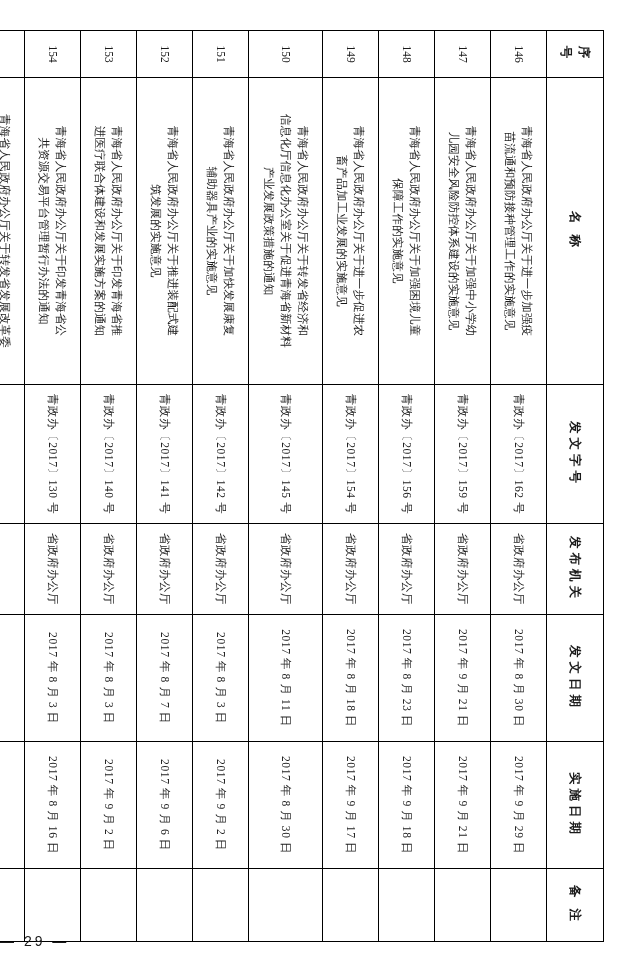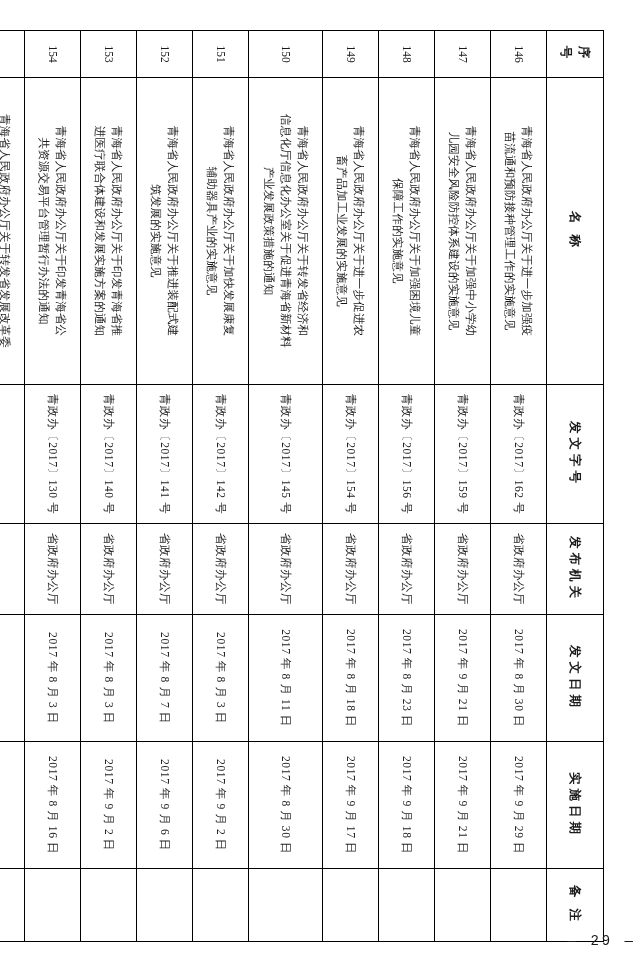--- a/index.html
+++ b/index.html
@@ -77,26 +77,25 @@
   }
   td.c-org { letter-spacing: 0.5px; white-space: nowrap; }
   tr.row { height: 56px; }
   tr.row-tall { height: 74px; }
 
   .footer {
     position: absolute;
     left: 0;
     right: 0;
     bottom: 18px;
-    text-align: right;
+    text-align: left;
     font-size: 14px;
     letter-spacing: 3px;
-    font-family: Liberation Mono, monospace;
+    font-family: Liberation Sans, sans-serif;
     color: #1a1a1a;
-    margin-left: 36px;
   }
 </style>
 </head>
 <body>
 
 <div id="page">
   <div class="rot-wrap">
     <table class="doc">
       <thead>
         <tr>

